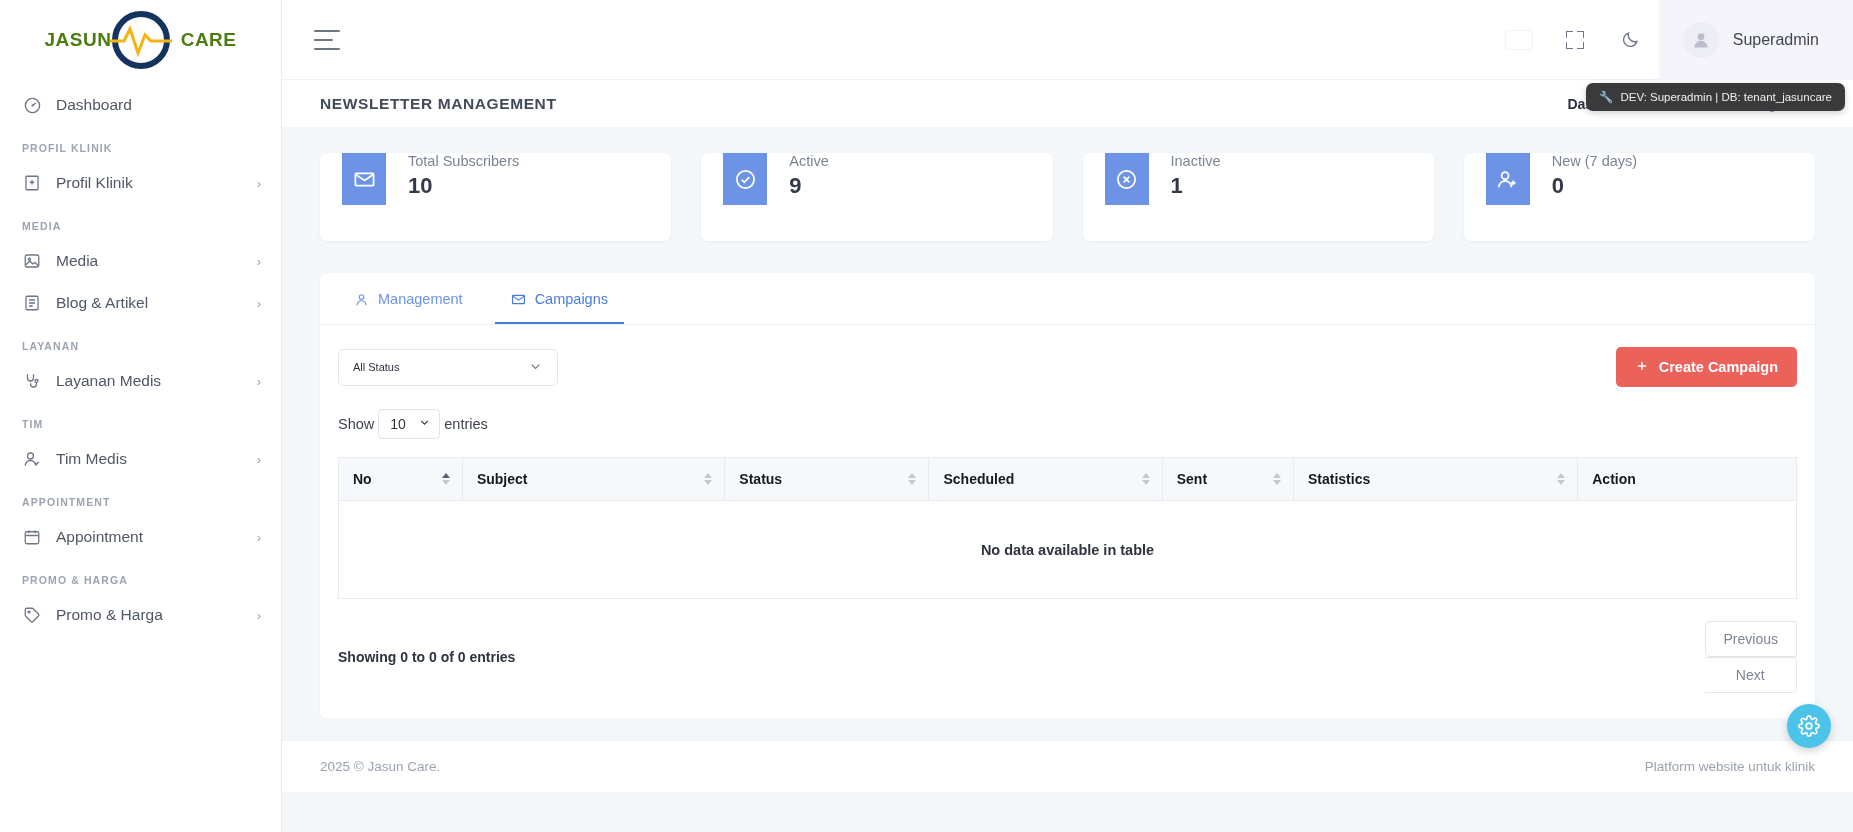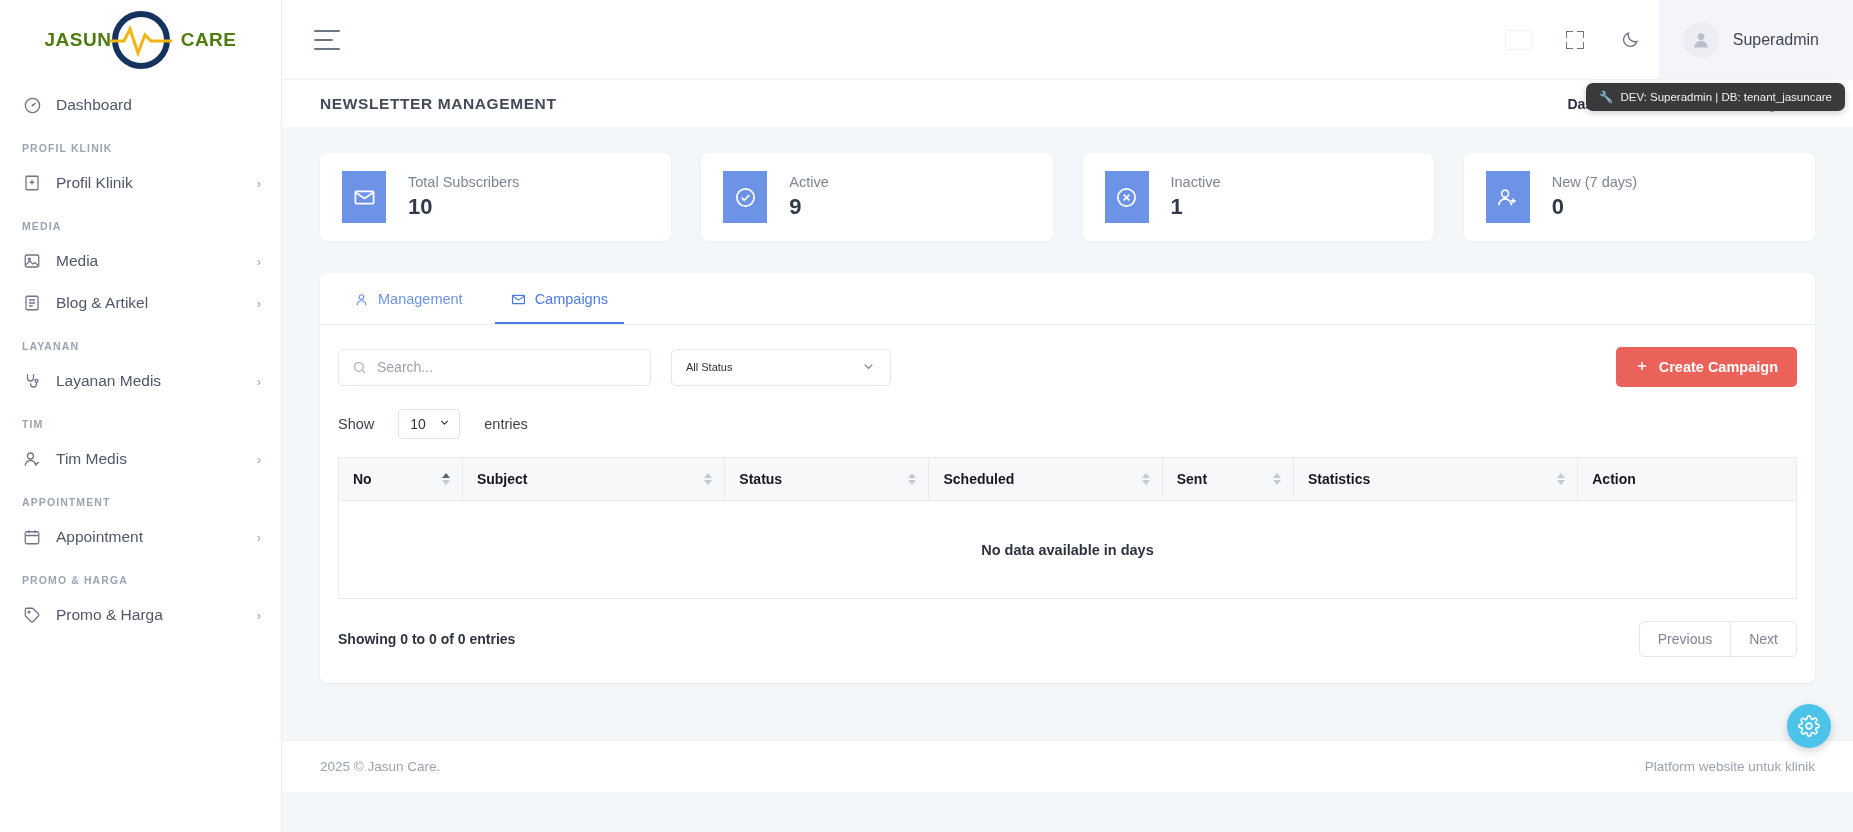--- a/index.html
+++ b/index.html
@@ -97,21 +97,21 @@
   .breadcrumb { font-size: 14px; color: #98a1ae; display: flex; align-items: center; gap: 9px; }
   .breadcrumb .crumb-link { color: #2c3240; font-weight: 700; }
   .breadcrumb .sep { color: #b4bcc8; }
 
   .content { flex: 1; padding: 26px 38px 0 38px; overflow: hidden; }
 
   
   .stats { display: flex; gap: 30px; }
   .stat-card {
     flex: 1; background: #fff; border-radius: 7px; height: 88px;
-    display: flex; align-items: center; padding: 0 22px; gap: 22px;
+    display: flex; padding: 0 22px; gap: 22px;
     box-shadow: 0 1px 3px rgba(20,40,80,.06);
   }
   .stat-ico {
     width: 44px; height: 52px; background: #6d93e6; color: #fff;
     display: flex; align-items: center; justify-content: center; flex: 0 0 44px;
   }
   .stat-label { font-size: 14.5px; color: #7b8494; margin-bottom: 4px; }
   .stat-value { font-size: 22px; font-weight: 700; color: #323a49; }
 
   
@@ -142,21 +142,21 @@
   }
   .select-box .chev { color: #6f7785; }
   .tool-spacer { flex: 1; }
   .btn-create {
     background: #ea6259; color: #fff; border: none; border-radius: 5px;
     height: 40px; padding: 0 19px; font-size: 14.5px; font-weight: 700;
     display: flex; align-items: center; gap: 10px; cursor: pointer;
     font-family: "Liberation Sans", sans-serif;
   }
 
-  .showrow { display: flex; align-items: center; gap: 24px; padding: 22px 18px 0 18px; font-size: 14.5px; color: #3c434f; }
+  .showrow { display: flex; align-items: center; gap: 4px; padding: 22px 18px 0 18px; font-size: 14.5px; color: #3c434f; }
   .mini-select {
     height: 30px; min-width: 62px; border: 1px solid #dfe4ea; border-radius: 4px;
     display: inline-flex; align-items: center; justify-content: space-between;
     padding: 0 8px 0 11px; gap: 12px; font-size: 14px; color: #2e3440; cursor: pointer; background: #fff;
   }
 
   .table-wrap { padding: 18px 18px 0 18px; }
   table { width: 100%; border-collapse: collapse; table-layout: fixed; padding-left: 20px; }
   thead th {
     background: #f6f8fa; border: 1px solid #e7ebf0;
@@ -168,21 +168,21 @@
   .arr-up { border-bottom: 5px solid #c3c9d2; }
   .arr-dn { border-top: 5px solid #c3c9d2; }
   th.sorted .arr-up { border-bottom-color: #5b6270; }
   .empty-cell {
     border: 1px solid #e7ebf0; border-top: none; height: 98px;
     text-align: center; font-size: 14.5px; font-weight: 700; color: #2d333f; vertical-align: middle;
   }
 
   .tfoot { display: flex; align-items: center; justify-content: space-between; padding: 22px 18px 26px 18px; }
   .showing { font-size: 14px; color: #2d333f; font-weight: 700; }
-  .pager { display: flex; }
+  .pager { display: flex; flex-direction: column; }
   .pager button {
     border: 1px solid #e3e7ec; background: #fff; font-size: 14px; color: #7d8693;
     padding: 9px 18px; cursor: pointer; font-family: "Liberation Sans", sans-serif;
   }
   .pager button:first-child { border-radius: 5px 0 0 5px; }
   .pager button:last-child { border-radius: 0 5px 5px 0; border-left: none; }
 
   .footer {
     height: 52px; background: #fff; border-top: 1px solid #eef1f5;
     display: flex; align-items: center; justify-content: space-between;
@@ -441,29 +441,20 @@
           <div class="tab active">
             <svg width="15" height="15" viewBox="0 0 24 24" fill="none" stroke="currentColor" stroke-width="1.9">
                 <rect x="2.5" y="5.5" width="19" height="13" rx="1"></rect>
                 <path d="M2.5 6.5L12 13l9.5-6.5"></path>
               </svg>
             <span>Campaigns</span>
           </div>
         </div>
 
         <div class="toolbar">
-          <div class="search-box">
-            <span class="s-ico">
-              <svg width="15" height="15" viewBox="0 0 24 24" fill="none" stroke="currentColor" stroke-width="2">
-                  <circle cx="11" cy="11" r="7"></circle>
-                  <path d="M16.5 16.5L21 21"></path>
-                </svg>
-            </span>
-            <input type="text" placeholder="Search..." style="">
-          </div>
           <div class="select-box">
             <span>All Status</span>
             <span class="chev">
               <svg width="15" height="15" viewBox="0 0 24 24" fill="none" stroke="currentColor" stroke-width="2">
                   <path d="M6 9l6 6 6-6"></path>
                 </svg>
             </span>
           </div>
           <div class="tool-spacer"></div>
           <button class="btn-create">
@@ -544,21 +535,21 @@
                       <i class="arr-dn"></i>
                     </span>
                 </th>
                 <th>
                   <span>Action</span>
                 </th>
               </tr>
             </thead>
             <tbody>
               <tr>
-                <td class="empty-cell" colspan="7">No data available in days</td>
+                <td class="empty-cell" colspan="7">No data available in table</td>
               </tr>
             </tbody>
           </table>
         </div>
 
         <div class="tfoot">
           <span class="showing">Showing 0 to 0 of 0 entries</span>
           <span class="pager">
             <button>Previous</button>
             <button>Next</button>

